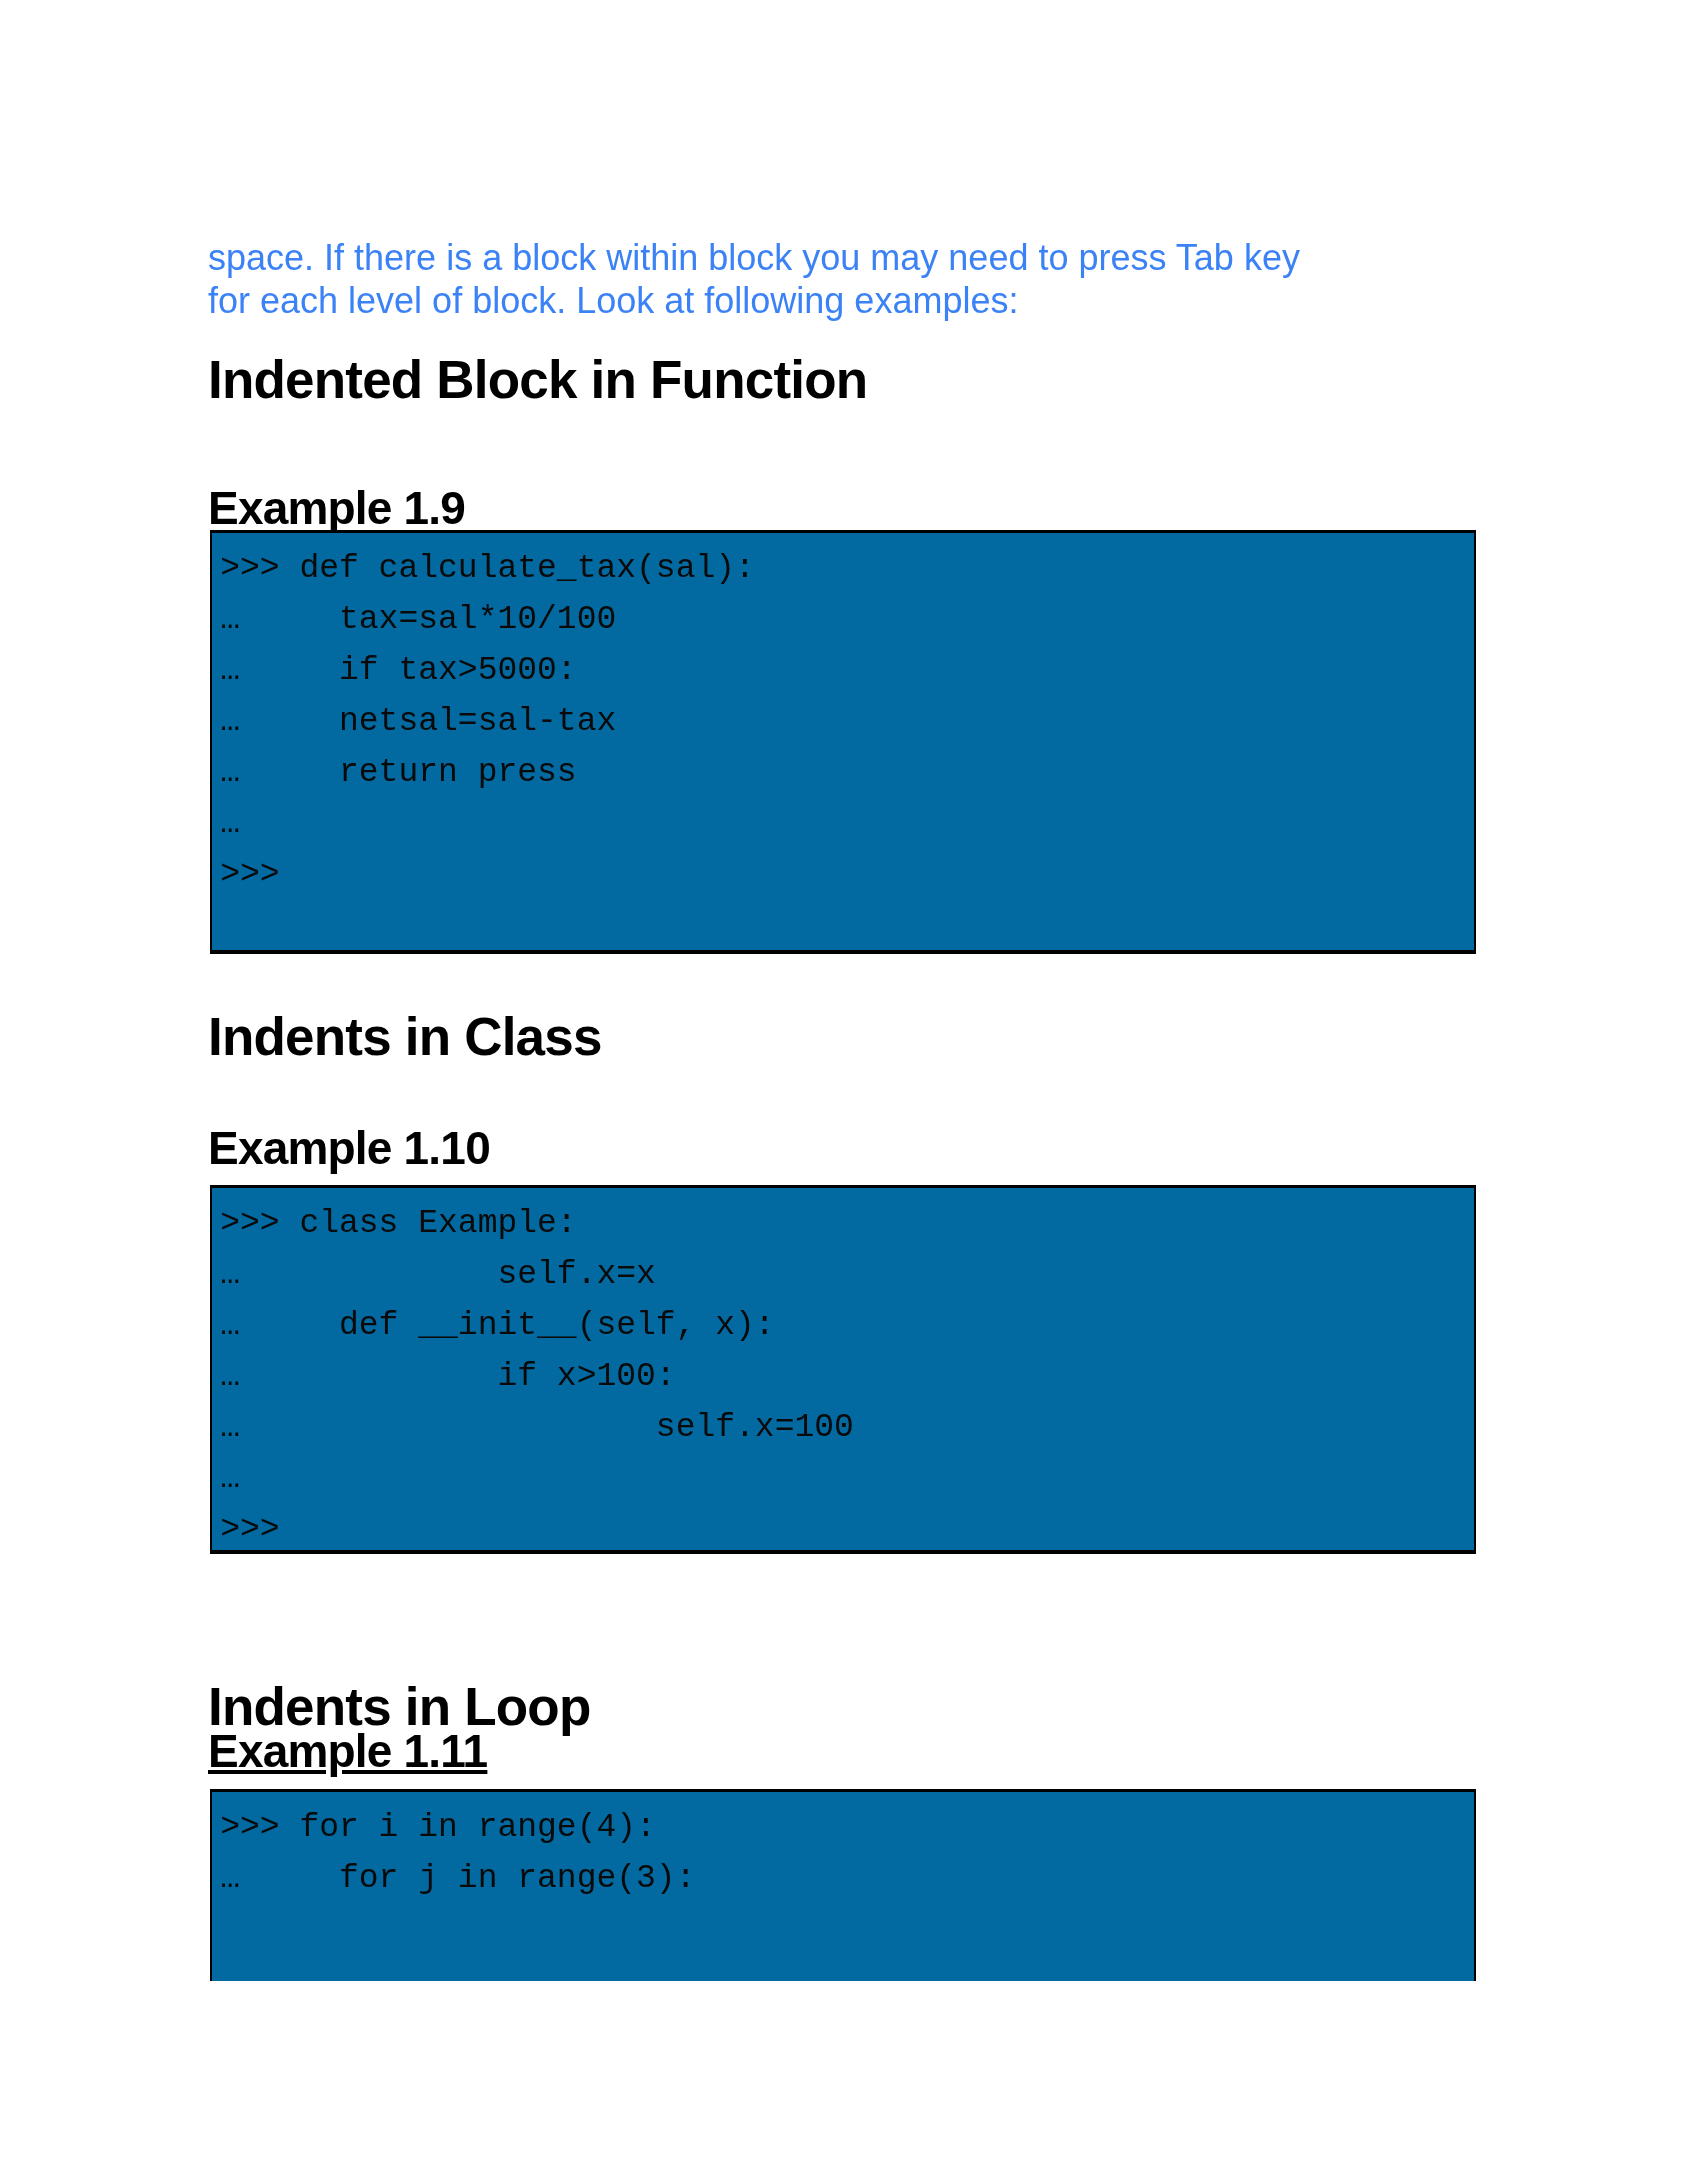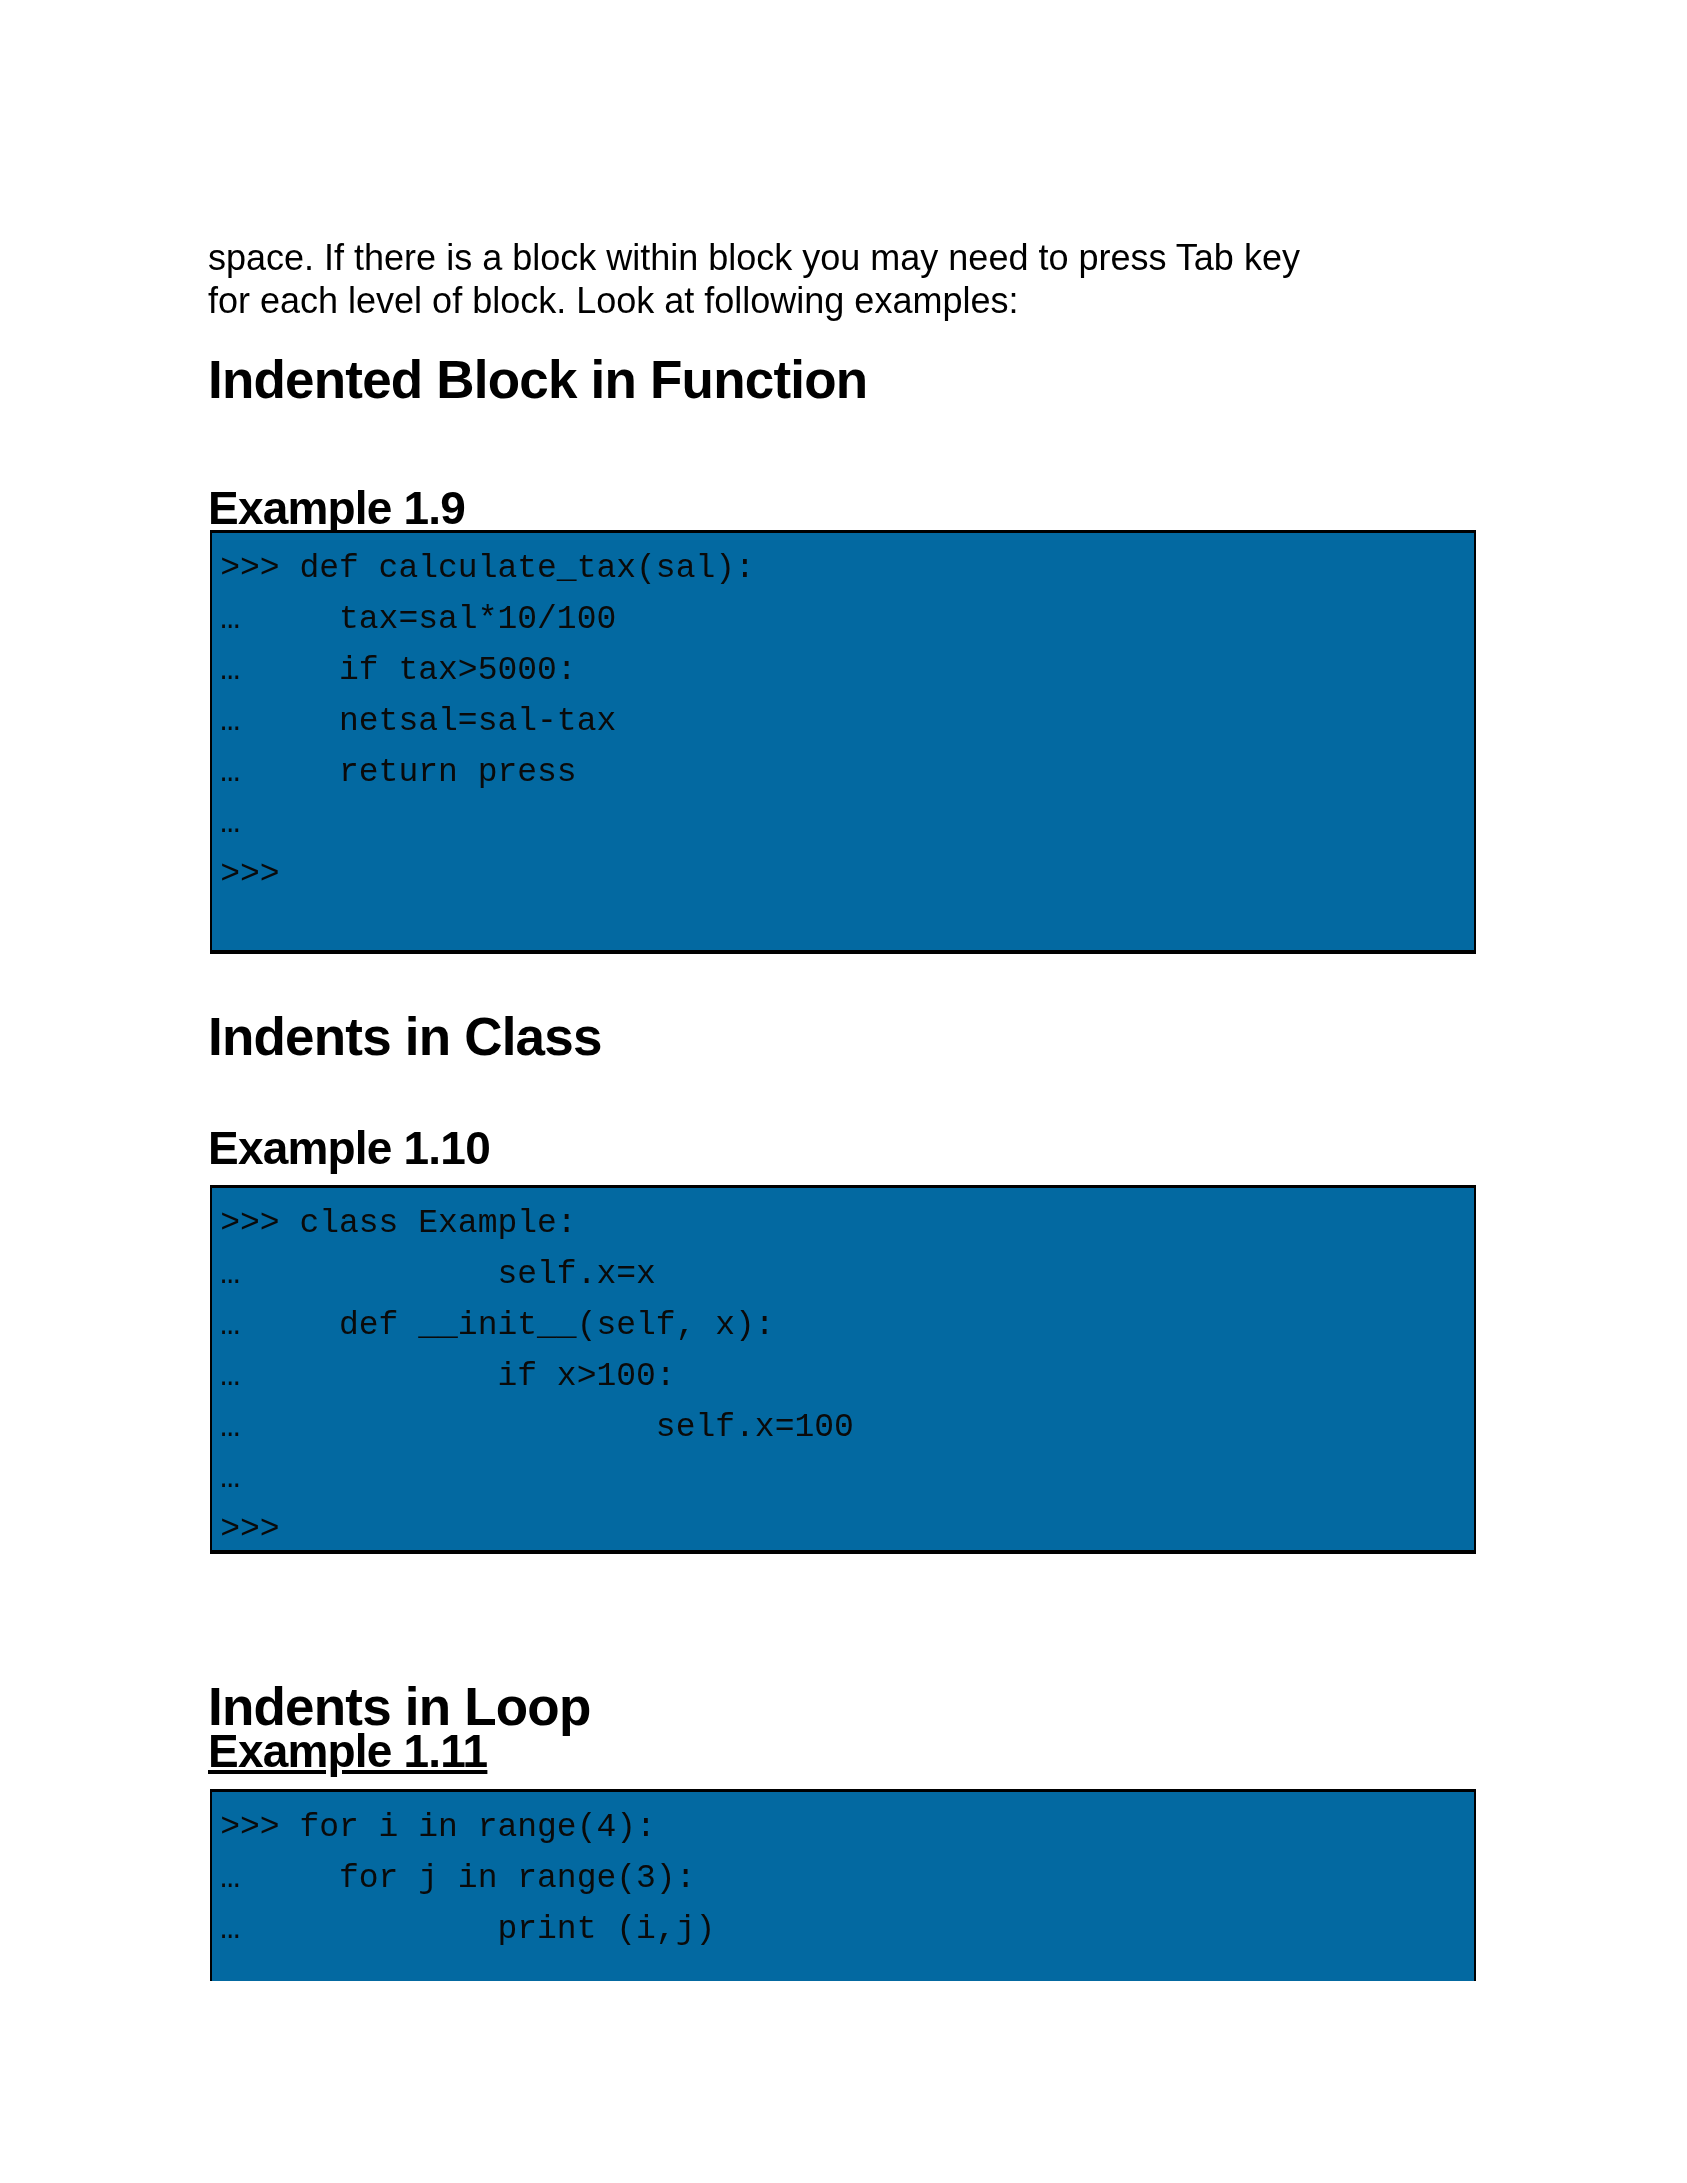--- a/index.html
+++ b/index.html
@@ -16,21 +16,21 @@
     color: #000000;
   }
   .abs { position: absolute; }
 
   .intro {
     left: 208px;
     top: 200px;
     width: 1285px;
     font-size: 36px;
     line-height: 43px;
-    color: #000000;
+    color: #3b82f6;
   }
   .intro .line {
     display: block;
     white-space: nowrap;
   }
 
   .h1 {
     left: 208px;
     font-size: 53px;
     font-weight: bold;
@@ -114,17 +114,16 @@
     <div class="code-line">…                     self.x=100</div>
     <div class="code-line">…</div>
     <div class="code-line">&gt;&gt;&gt;</div>
   </div>
 
   <div class="abs h1 h1-3">Indents in Loop</div>
   <div class="abs h2 h2-3">Example 1.11</div>
   <div class="abs codeblock cb3">
     <div class="code-line">&gt;&gt;&gt; for i in range(4):</div>
     <div class="code-line">…     for j in range(3):</div>
-    <div class="code-line">…             print (i,j)</div>
   </div>
 
 </div>
 
 
 </body></html>

